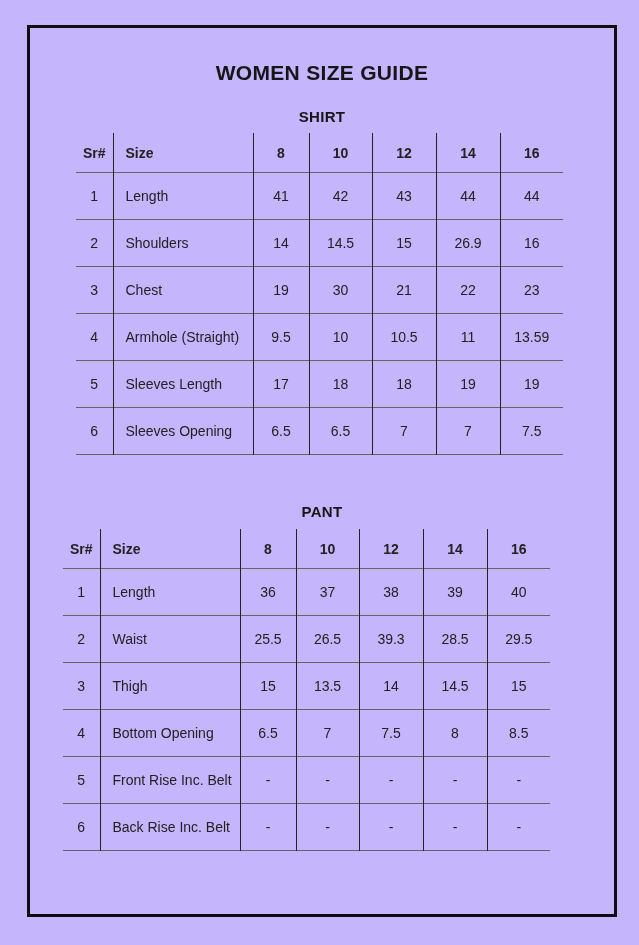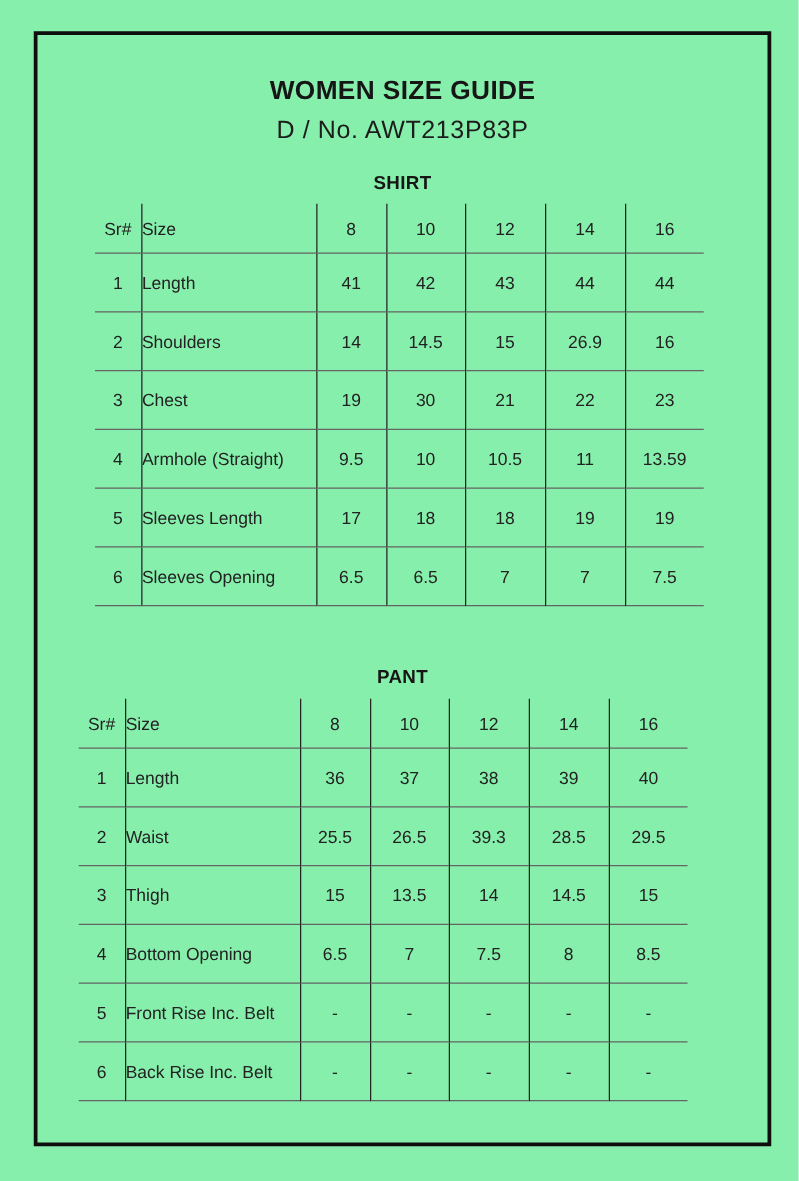--- a/index.html
+++ b/index.html
@@ -4,21 +4,21 @@
 <style>
   html, body {
     margin: 0;
     padding: 0;
     background: #ffffff;
   }
   .page {
     position: relative;
     width: 639px;
     height: 945px;
-    background: #86efac;
+    background: #c4b5fd;
     font-family: "Liberation Sans", "DejaVu Sans", sans-serif;
     color: #1c1c1c;
     overflow: hidden;
   }
   .frame {
     position: absolute;
     left: 27px;
     top: 25px;
     width: 590px;
     height: 892px;
@@ -67,45 +67,45 @@
   table.size-table td {
     padding: 0;
     height: 46px;
     vertical-align: middle;
     font-weight: 400;
     overflow: hidden;
     white-space: nowrap;
   }
   table.size-table thead th {
     height: 39px;
-    font-weight: 400;
+    font-weight: 700;
   }
   
   table.size-table th:not(:first-child),
   table.size-table td:not(:first-child) {
     border-left: 1px solid #232323;
   }
   
   table.size-table thead tr,
   table.size-table tbody tr {
     border-bottom: 1px solid #646464;
   }
   table.size-table .col-label {
     text-align: left;
+    padding-left: 12px;
   }
 </style>
 </head>
 <body>
 
 <div class="page">
   <div class="frame">
 
     <div class="title">WOMEN SIZE GUIDE</div>
 
-    <div class="subtitle">D / No. AWT213P83P</div>
 
     <div class="section-heading shirt">SHIRT</div>
 
     <table class="size-table shirt-table">
         <colgroup>
           <col style="width: 37px;">
           <col style="width: 140px;">
           <col style="width: 56px;">
           <col style="width: 63px;">
           <col style="width: 64px;">

